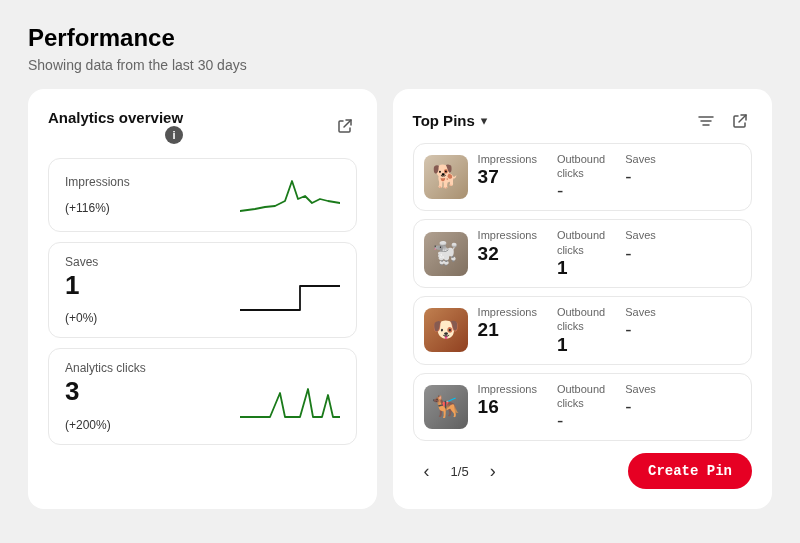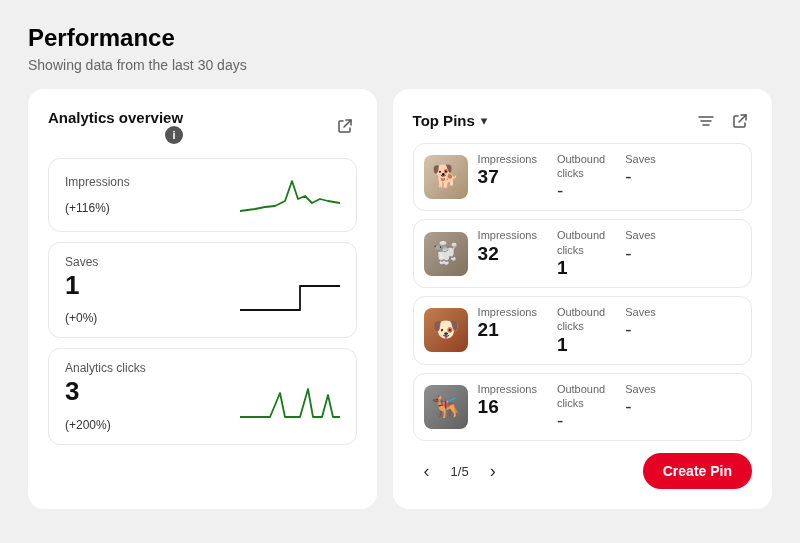--- a/index.html
+++ b/index.html
@@ -218,20 +218,21 @@
     }
     .create-pin-btn {
       background: #e60023;
       color: #fff;
       border: none;
       border-radius: 24px;
       padding: 10px 20px;
       font-size: 14px;
       font-weight: 700;
       cursor: pointer;
+      font-family: Liberation Mono, monospace;
     }
 
     
     .dog-thumb-1 {
       background: linear-gradient(135deg, #d4c5b0 0%, #a89070 100%);
       display: flex; align-items: center; justify-content: center;
       font-size: 22px;
     }
     .dog-thumb-2 {
       background: linear-gradient(135deg, #b0a090 0%, #807060 100%);

